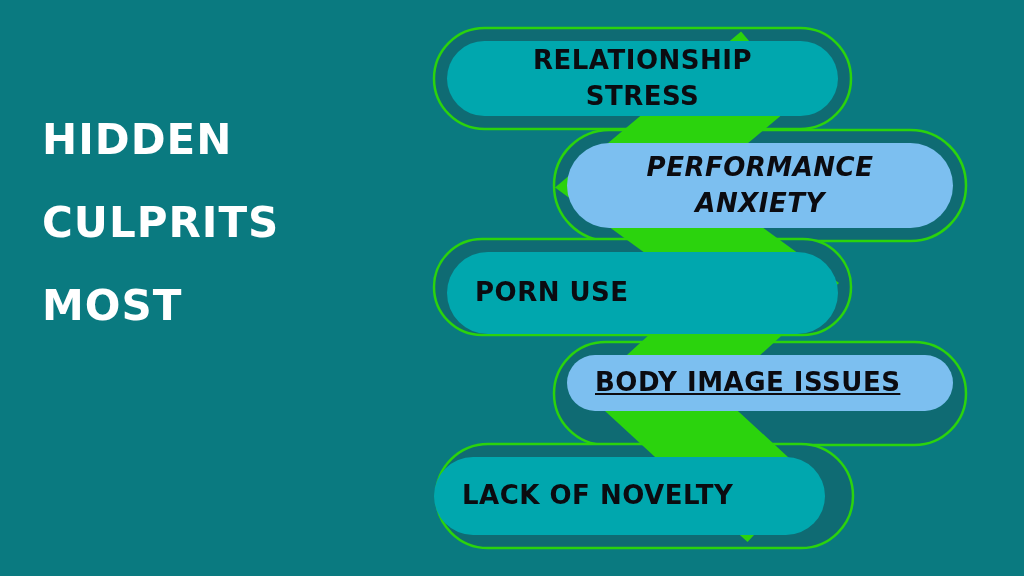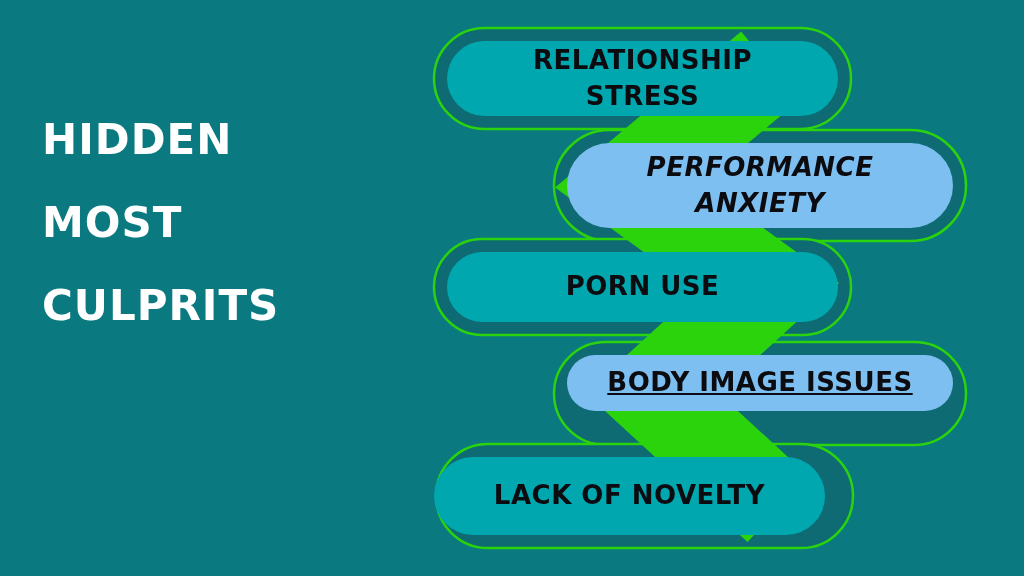--- a/index.html
+++ b/index.html
@@ -44,35 +44,34 @@
     font-size: 42px;
     line-height: 83px;
     letter-spacing: 1px;
     white-space: nowrap;
   }
   .pill {
     position: absolute;
     border-radius: 999px;
     display: flex;
     align-items: center;
-    justify-content: center;
     text-align: center;
     color: #0B0B10;
     font-weight: bold;
     font-size: 26px;
     letter-spacing: 0.5px;
     line-height: 1.35;
     padding: 0 28px;
     box-sizing: border-box;
   }
   .pill.teal { background: #00A7AE; }
   .pill.blue { background: #7CBFF0; }
   .pill-1 { left: 447px; top: 41px;  width: 391px; height: 75px; }
   .pill-2 { left: 567px; top: 143px; width: 386px; height: 85px; font-style: italic; }
-  .pill-3 { left: 447px; top: 252px; width: 391px; height: 70px; }
+  .pill-3 { left: 447px; top: 252px; width: 391px; height: 82px; }
   .pill-4 { left: 567px; top: 355px; width: 386px; height: 56px; text-decoration: underline; }
   .pill-5 { left: 434px; top: 457px; width: 391px; height: 78px; }
 </style>
 </head>
 <body>
 
 <div class="canvas">
 
   <svg class="layer-svg" viewBox="0 0 1024 576" xmlns="http://www.w3.org/2000/svg">
 
@@ -80,22 +79,22 @@
     <rect class="halo" x="554" y="130" width="412" height="111" rx="55.5"></rect>
     <rect class="halo" x="434" y="239" width="417" height="96" rx="48"></rect>
     <rect class="halo" x="554" y="342" width="412" height="103" rx="51.5"></rect>
     <rect class="halo" x="436" y="444" width="417" height="104" rx="52"></rect>
 
     <polyline class="ribbon" points="770,66 628,185 768,287 652,393 778,509"></polyline>
   </svg>
 
   <div class="title">
     <div>HIDDEN</div>
+    <div>CULPRITS</div>
     <div>MOST</div>
-    <div>CULPRITS</div>
   </div>
 
   <div class="pill teal pill-1">
     <span>RELATIONSHIP STRESS</span>
   </div>
   <div class="pill blue pill-2">
     <span>PERFORMANCE ANXIETY</span>
   </div>
   <div class="pill teal pill-3">
     <span>PORN USE</span>

